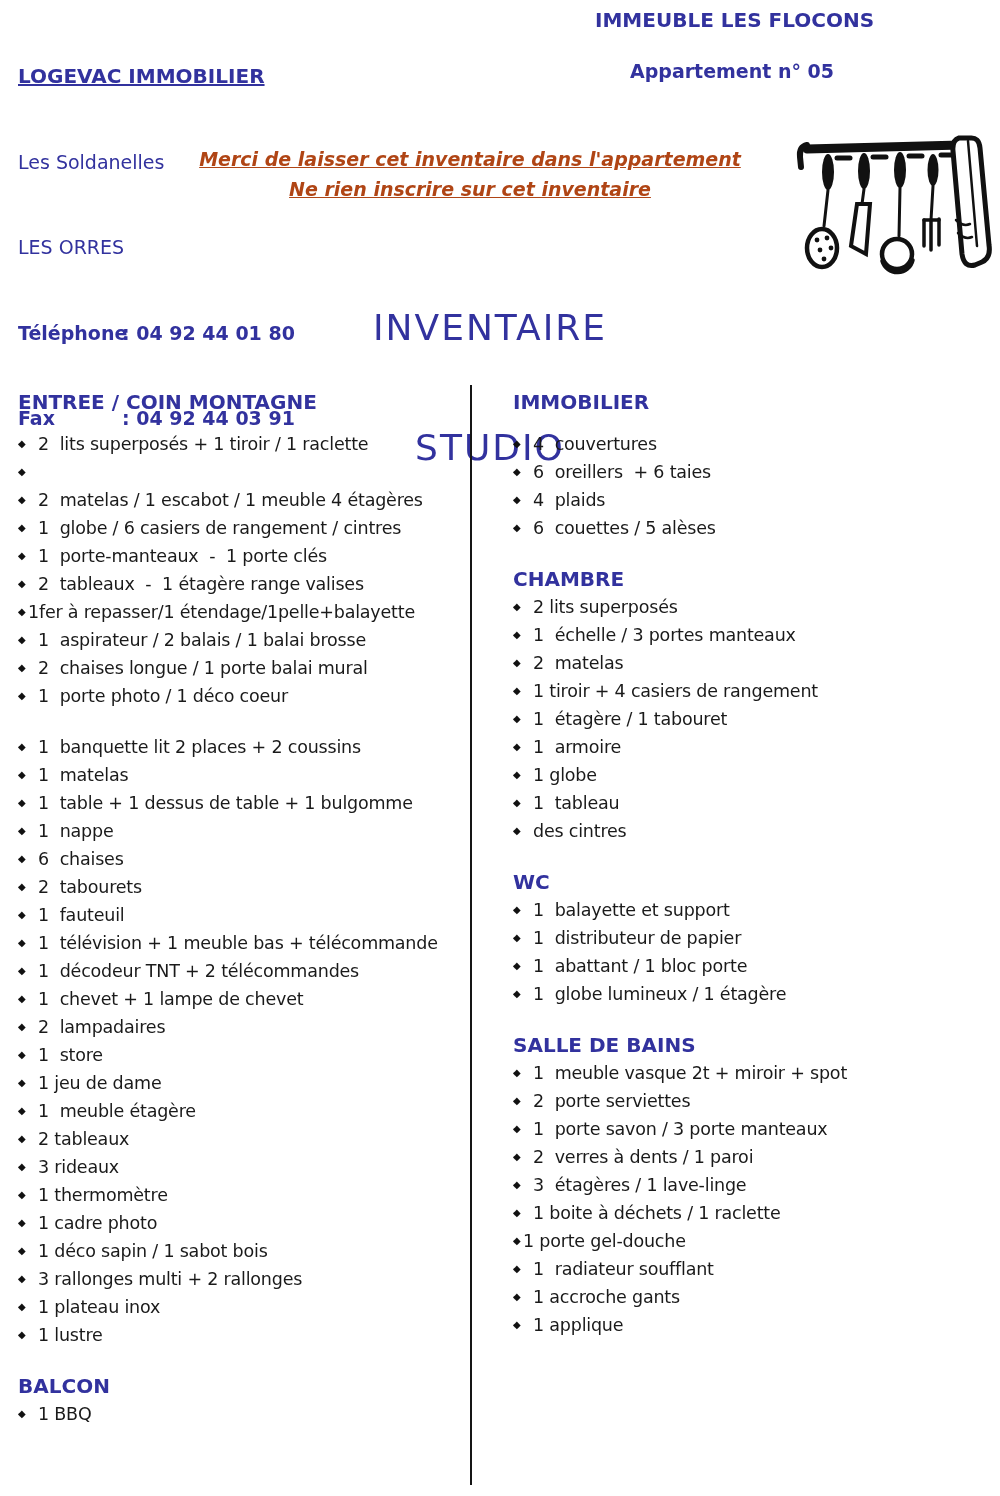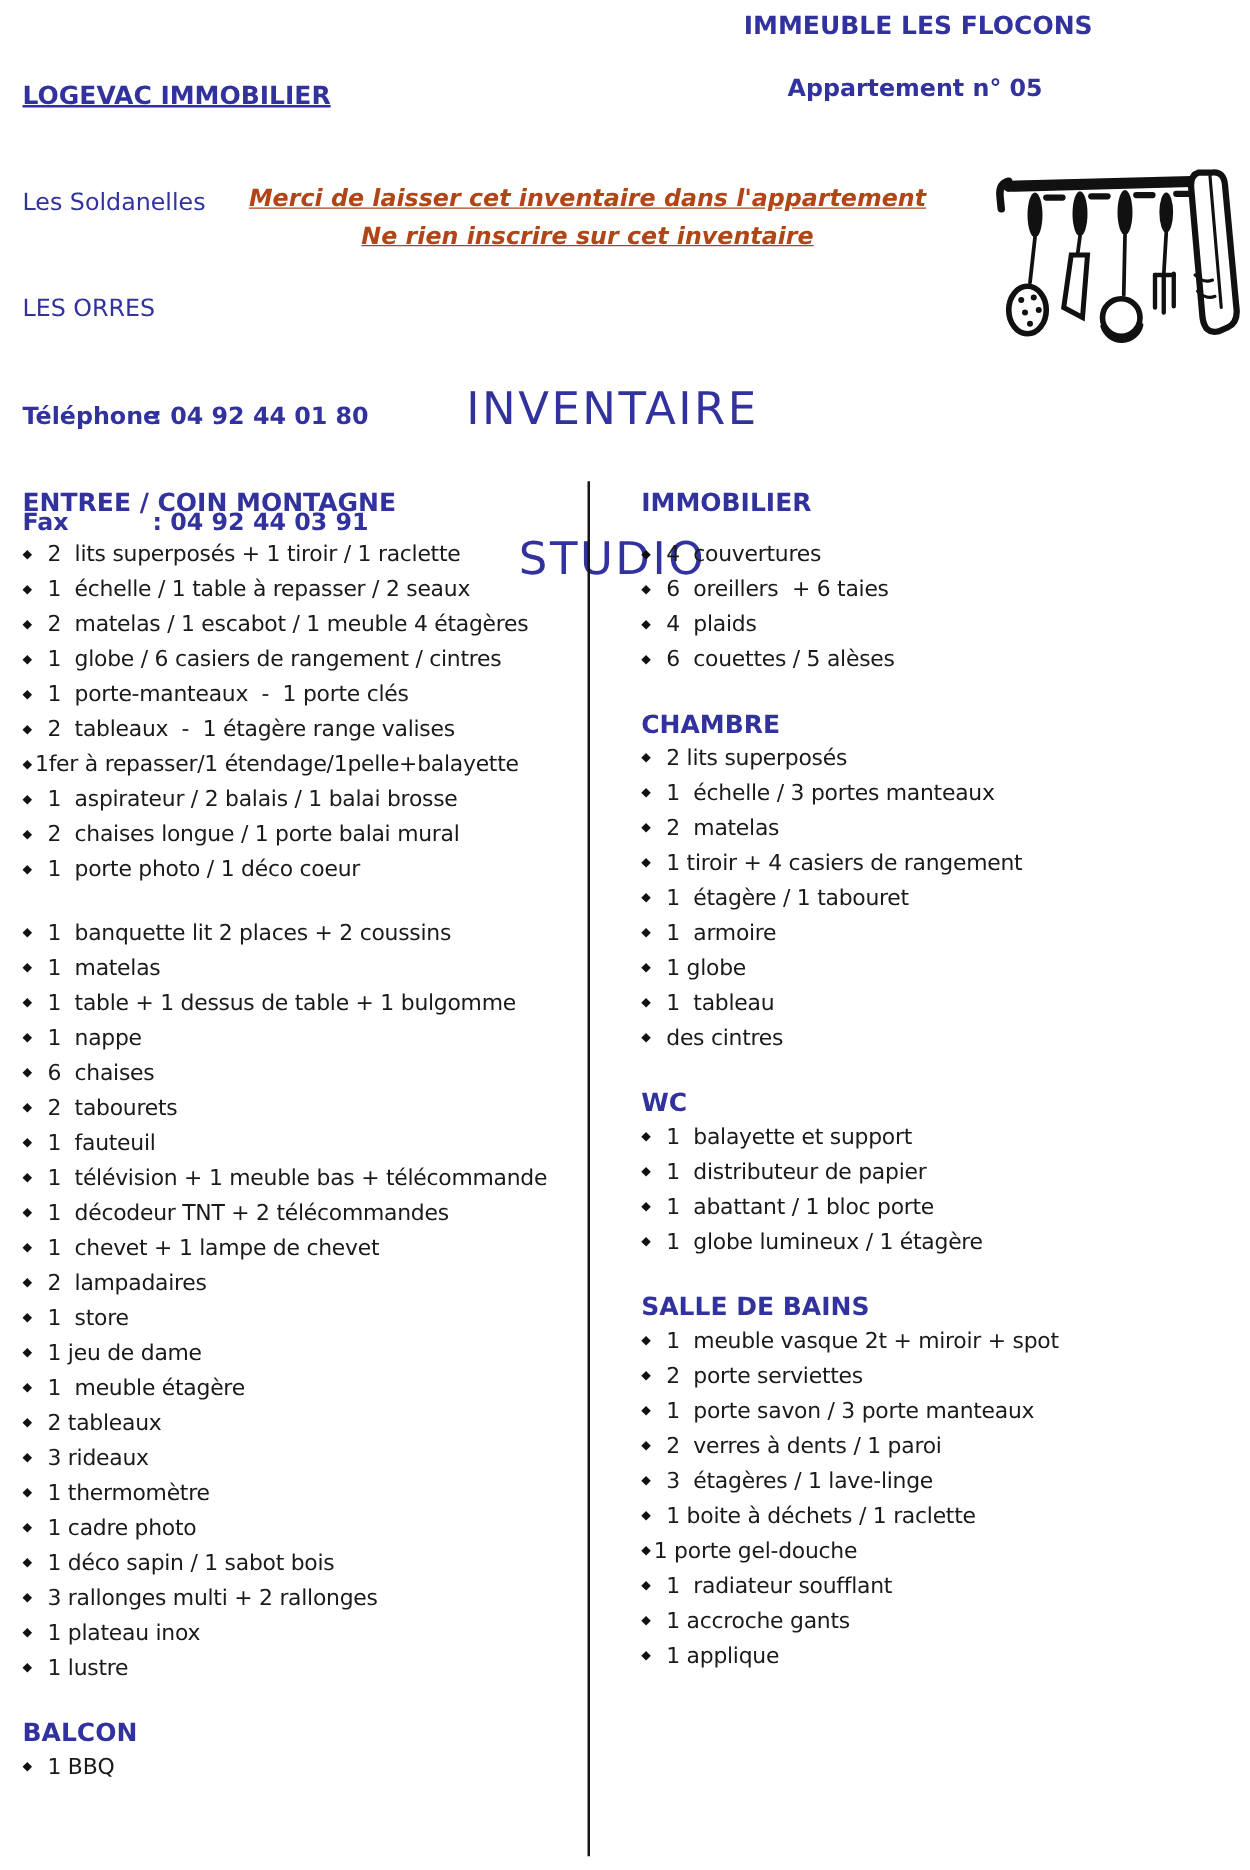--- a/index.html
+++ b/index.html
@@ -148,21 +148,20 @@
 
 <div class="col col-left">
     <div class="section gap">
       <div class="section-heading">ENTREE / COIN MONTAGNE</div>
       <div class="item">
         <span class="bullet">◆</span>
         <span class="item-text">2  lits superposés + 1 tiroir / 1 raclette</span>
       </div>
       <div class="item">
         <span class="bullet">◆</span>
-        <span class="item-text">1  échelle / 1 table à repasser / 2 seaux</span>
       </div>
       <div class="item">
         <span class="bullet">◆</span>
         <span class="item-text">2  matelas / 1 escabot / 1 meuble 4 étagères</span>
       </div>
       <div class="item">
         <span class="bullet">◆</span>
         <span class="item-text">1  globe / 6 casiers de rangement / cintres</span>
       </div>
       <div class="item">

